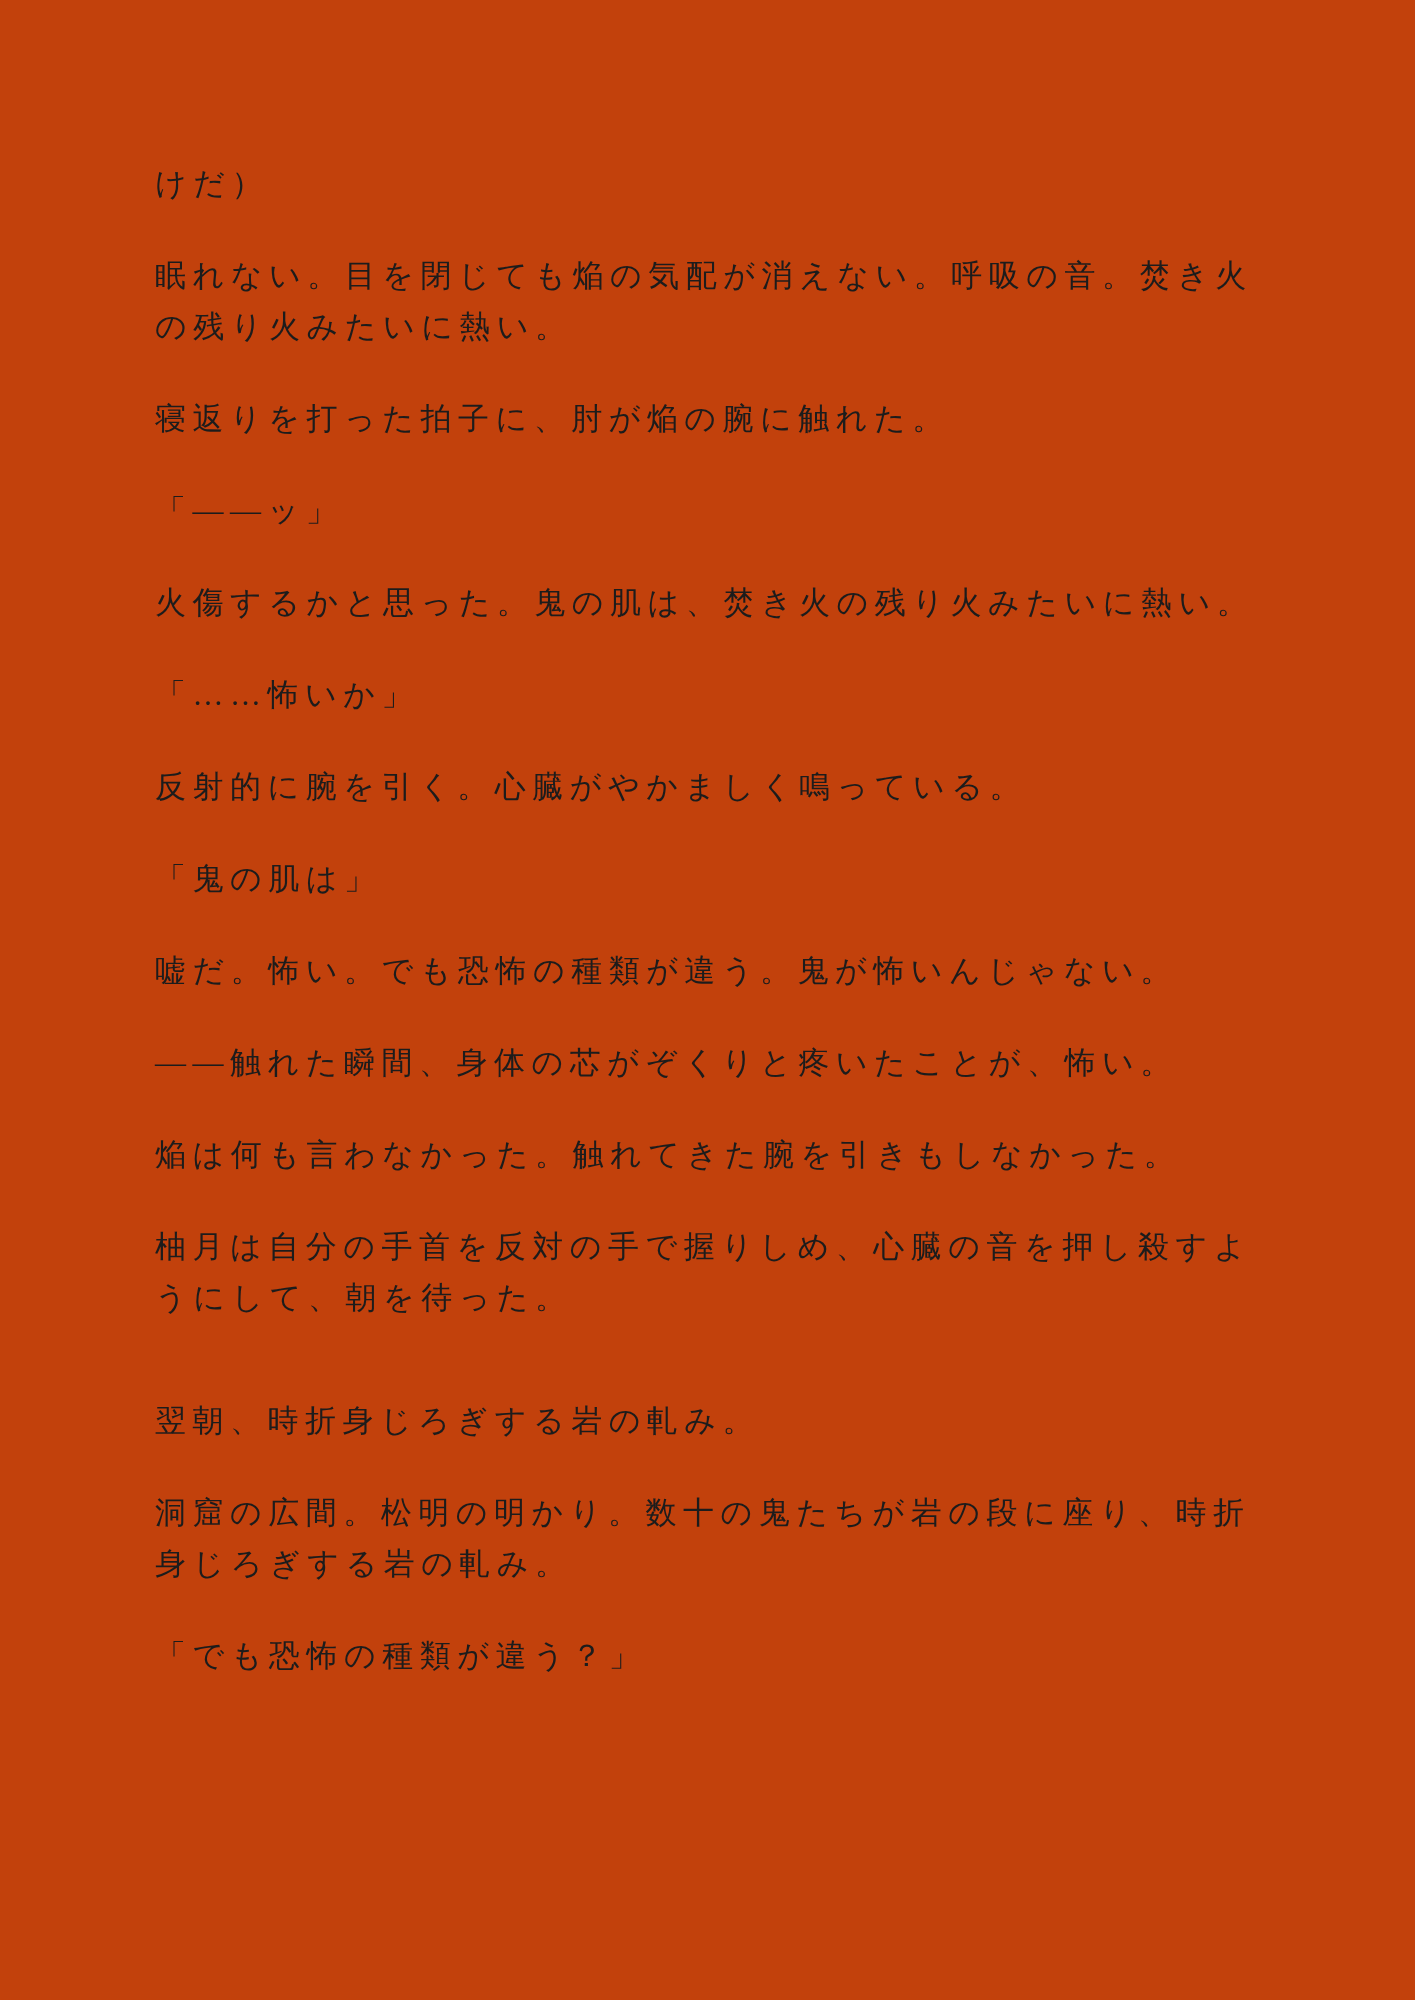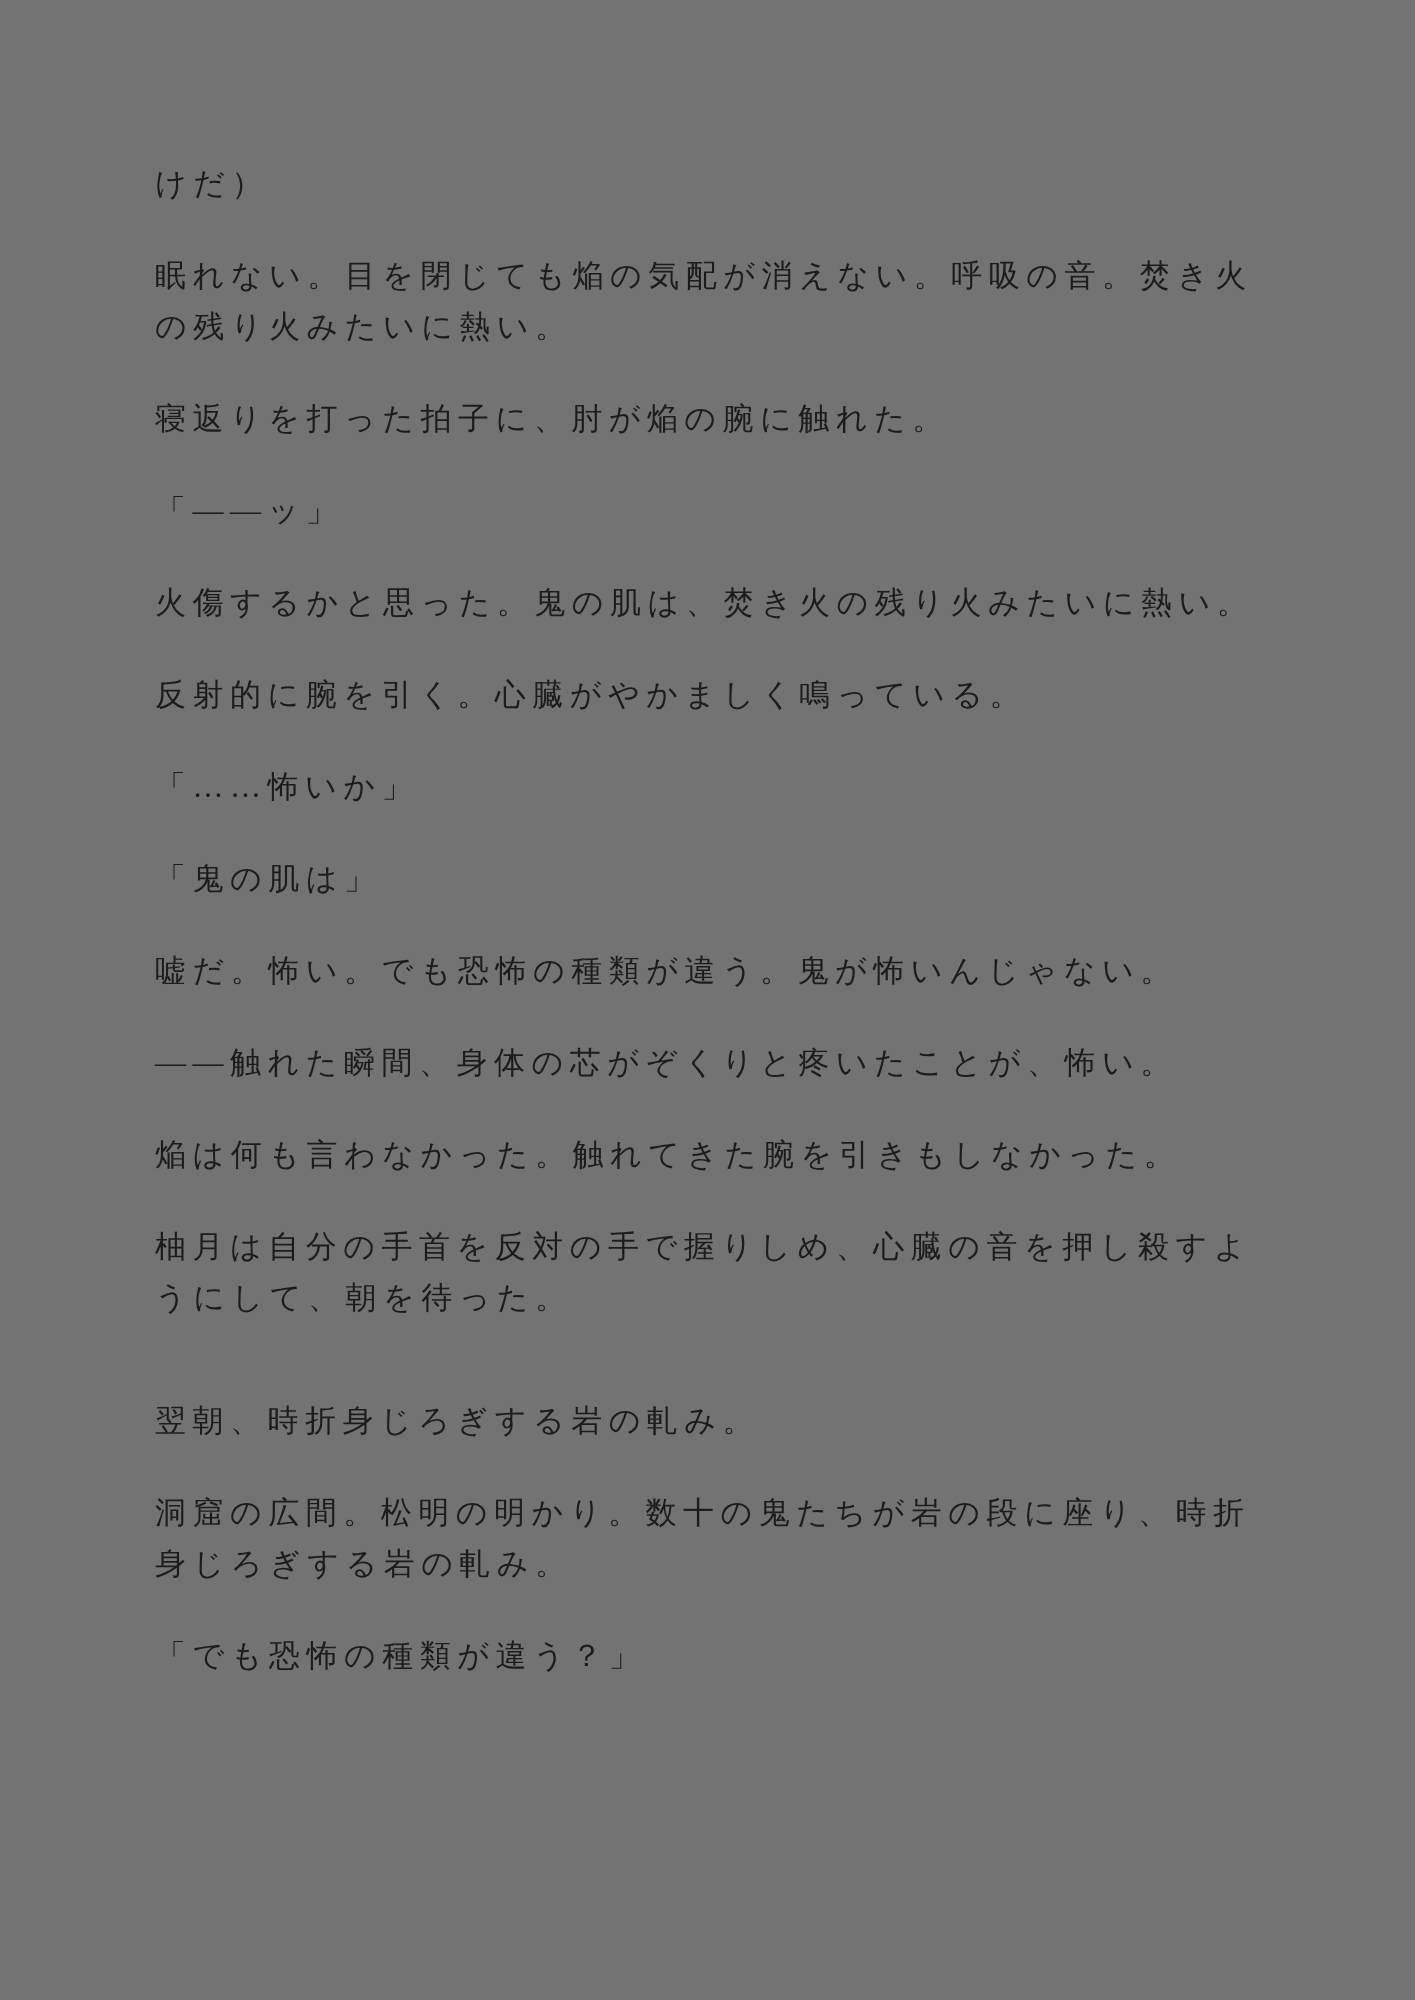--- a/index.html
+++ b/index.html
@@ -8,21 +8,21 @@
   }
   body {
     width: 1415px;
     height: 2000px;
     overflow: hidden;
     font-family: "Liberation Serif", "DejaVu Serif", serif;
   }
   .page {
     width: 1415px;
     height: 2000px;
-    background: #737373;
+    background: #c2410c;
     padding: 158px 132px 0 155px;
   }
   .text-column {
     width: 1128px;
   }
   .text-column p {
     font-size: 31px;
     line-height: 51px;
     letter-spacing: 6.5px;
     color: #1c1c1c;
@@ -38,22 +38,22 @@
 </head>
 <body>
 
 <div class="page">
   <div class="text-column">
     <p>けだ）</p>
     <p>眠れない。目を閉じても焔の気配が消えない。呼吸の音。焚き火の残り火みたいに熱い。</p>
     <p>寝返りを打った拍子に、肘が焔の腕に触れた。</p>
     <p>「——ッ」</p>
     <p>火傷するかと思った。鬼の肌は、焚き火の残り火みたいに熱い。</p>
+    <p>「……怖いか」</p>
     <p>反射的に腕を引く。心臓がやかましく鳴っている。</p>
-    <p>「……怖いか」</p>
     <p>「鬼の肌は」</p>
     <p>嘘だ。怖い。でも恐怖の種類が違う。鬼が怖いんじゃない。</p>
     <p>——触れた瞬間、身体の芯がぞくりと疼いたことが、怖い。</p>
     <p>焔は何も言わなかった。触れてきた腕を引きもしなかった。</p>
     <p>柚月は自分の手首を反対の手で握りしめ、心臓の音を押し殺すようにして、朝を待った。</p>
     <div class="scene-break"></div>
     <p>翌朝、時折身じろぎする岩の軋み。</p>
     <p>洞窟の広間。松明の明かり。数十の鬼たちが岩の段に座り、時折身じろぎする岩の軋み。</p>
     <p>「でも恐怖の種類が違う？」</p>
   </div>

